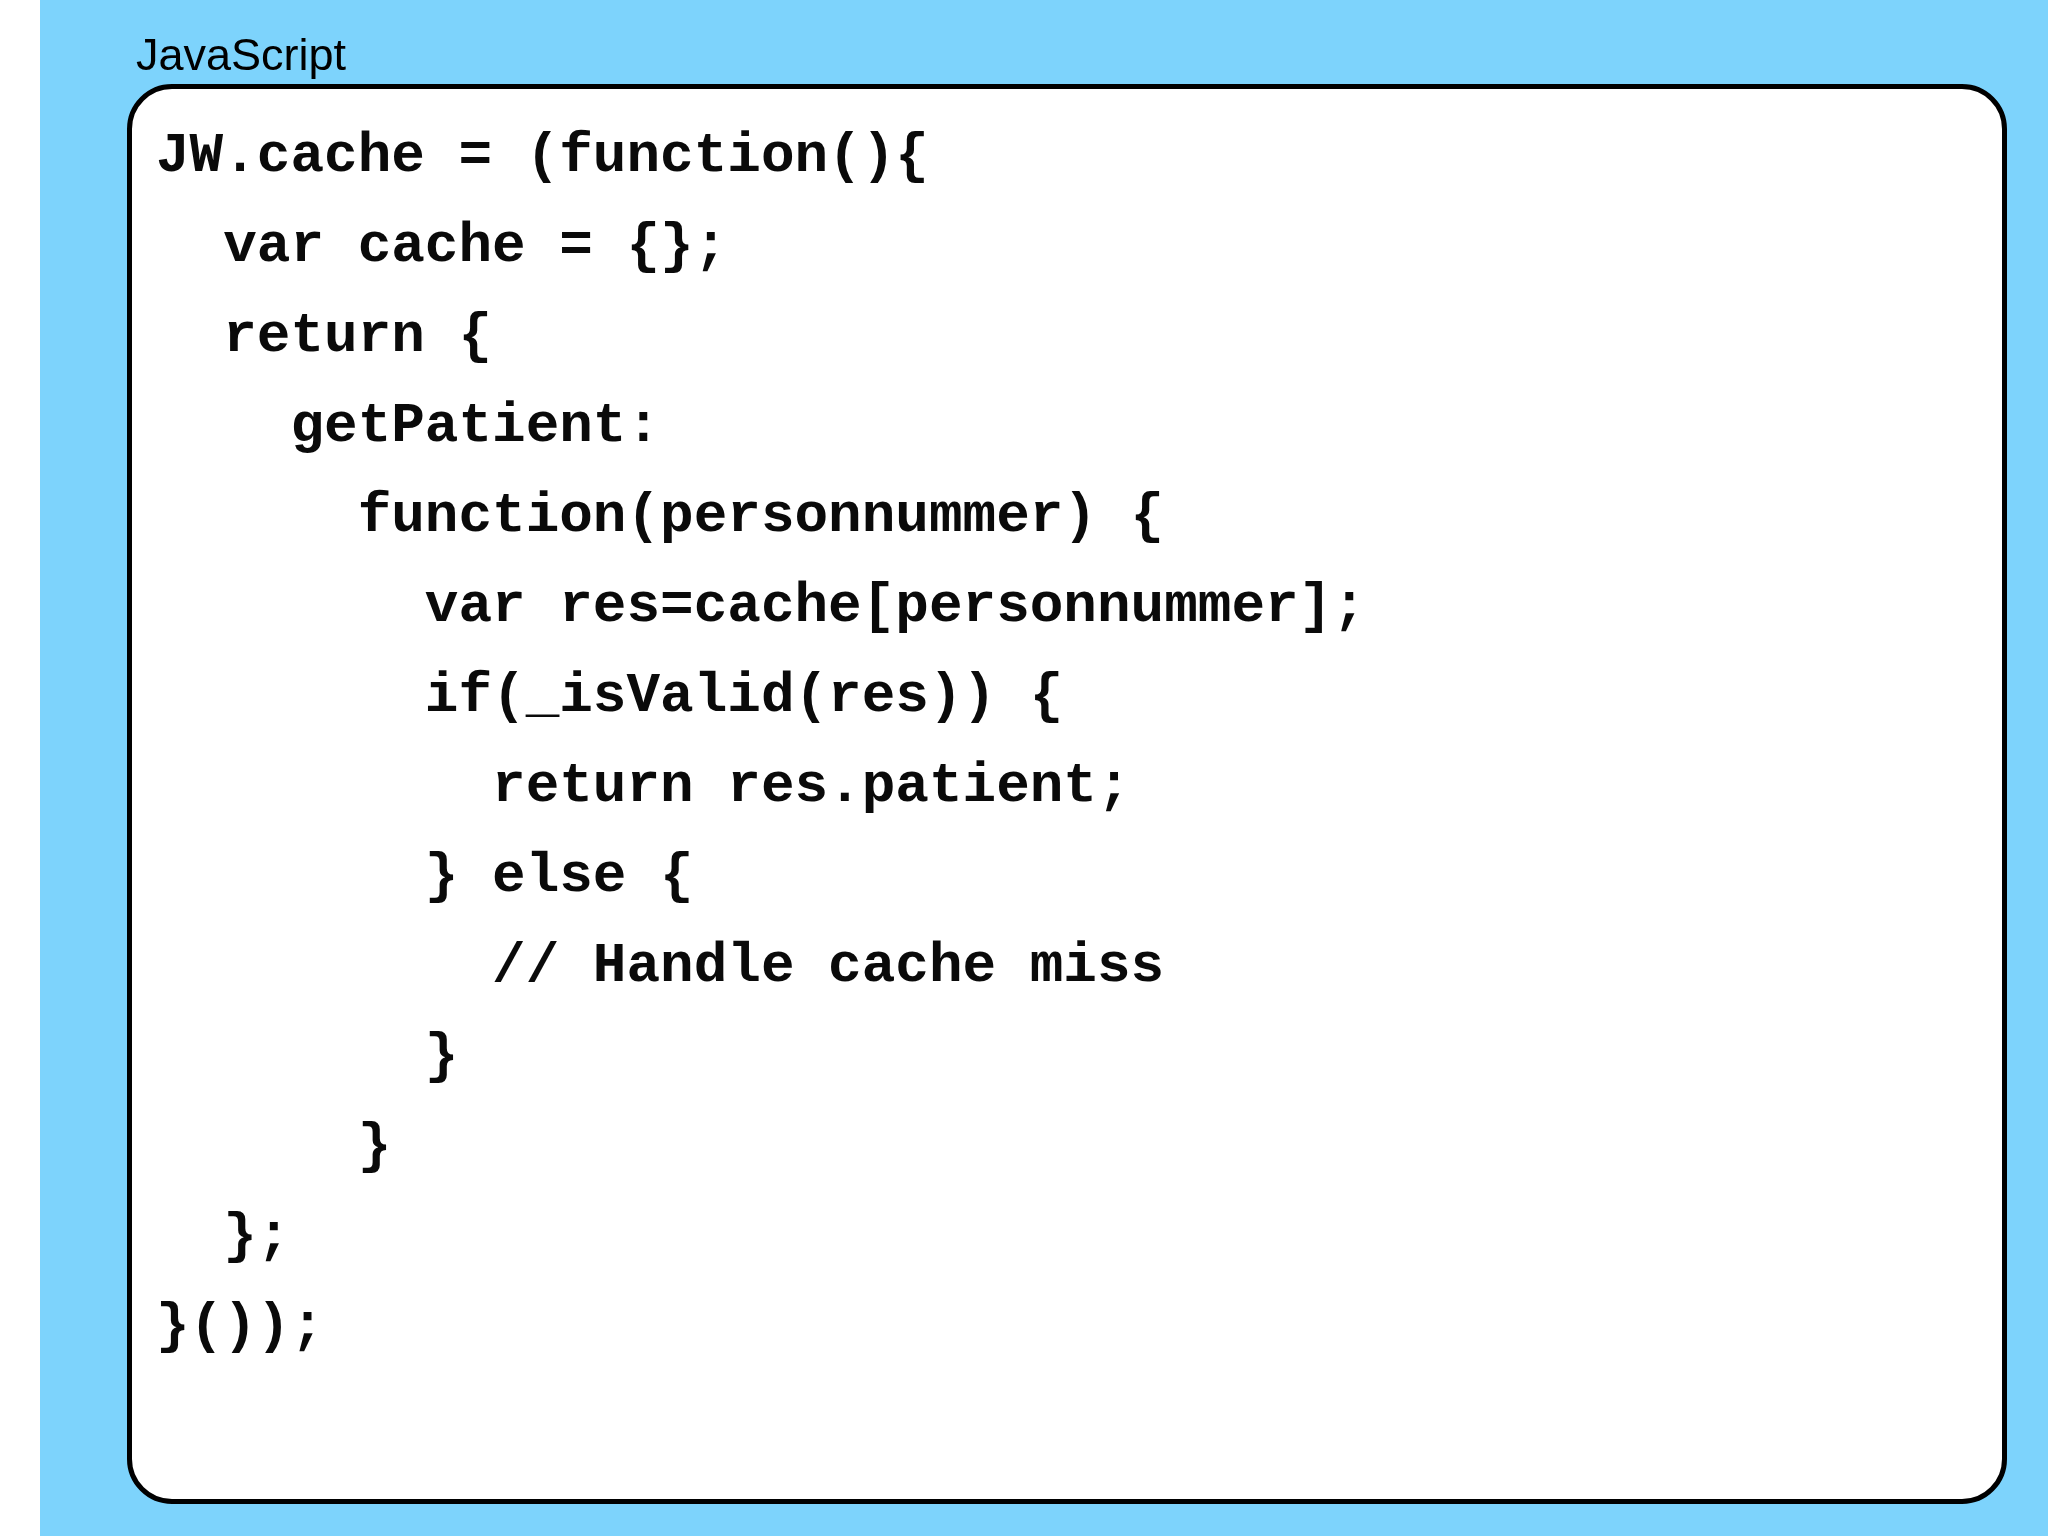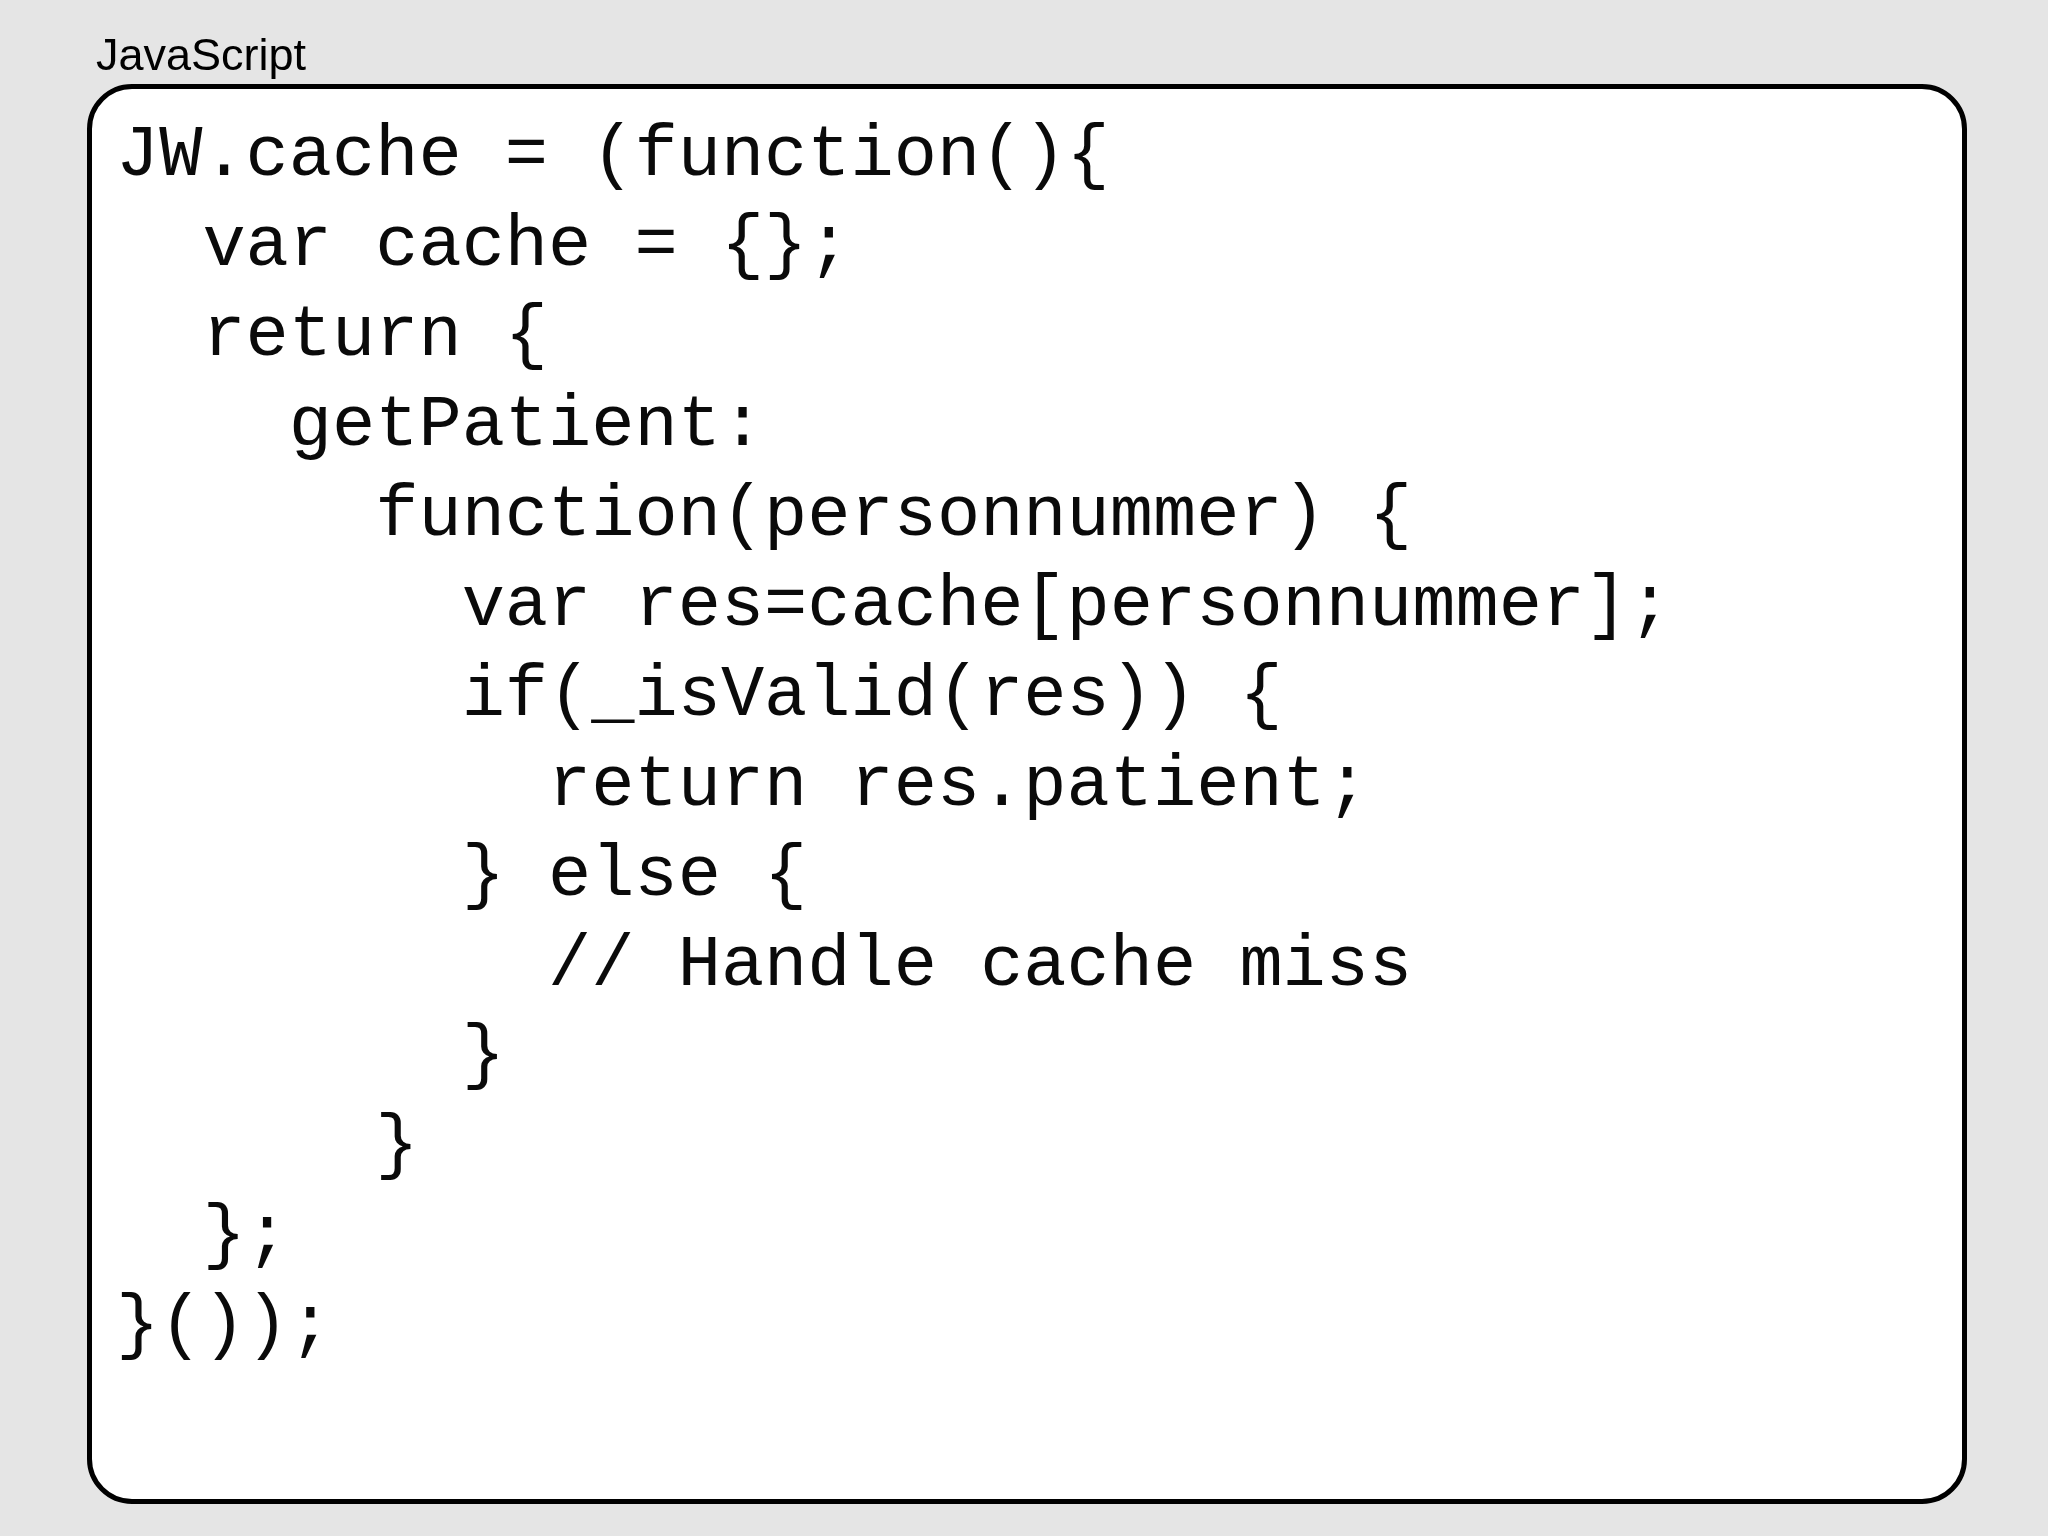--- a/index.html
+++ b/index.html
@@ -10,21 +10,22 @@
     width: 2048px;
     height: 1536px;
     position: relative;
     background: #ffffff;
     overflow: hidden;
     font-family: "Liberation Sans", sans-serif;
   }
   .slide {
     position: absolute;
     inset: 0;
-    background: #e5e5e5;
+    background: #7dd3fc;
+    margin-left: 40px;
   }
   .code-language-label {
     position: absolute;
     left: 96px;
     top: 30px;
     font-family: "Liberation Sans", sans-serif;
     font-size: 45px;
     line-height: 50px;
     font-weight: 400;
     color: #000000;
@@ -41,23 +42,23 @@
     border: 5px solid #000000;
     border-radius: 45px;
     background: #ffffff;
   }
   .code-block {
     position: absolute;
     left: 116px;
     top: 111px;
     margin: 0;
     font-family: "Liberation Mono", "DejaVu Sans Mono", monospace;
-    font-size: 72px;
+    font-size: 56px;
     line-height: 90px;
-    font-weight: 400;
+    font-weight: 700;
     color: #0a0a0a;
     white-space: pre;
     tab-size: 2;
   }
 </style>
 </head>
 <body>
 
 <div class="slide">
 

